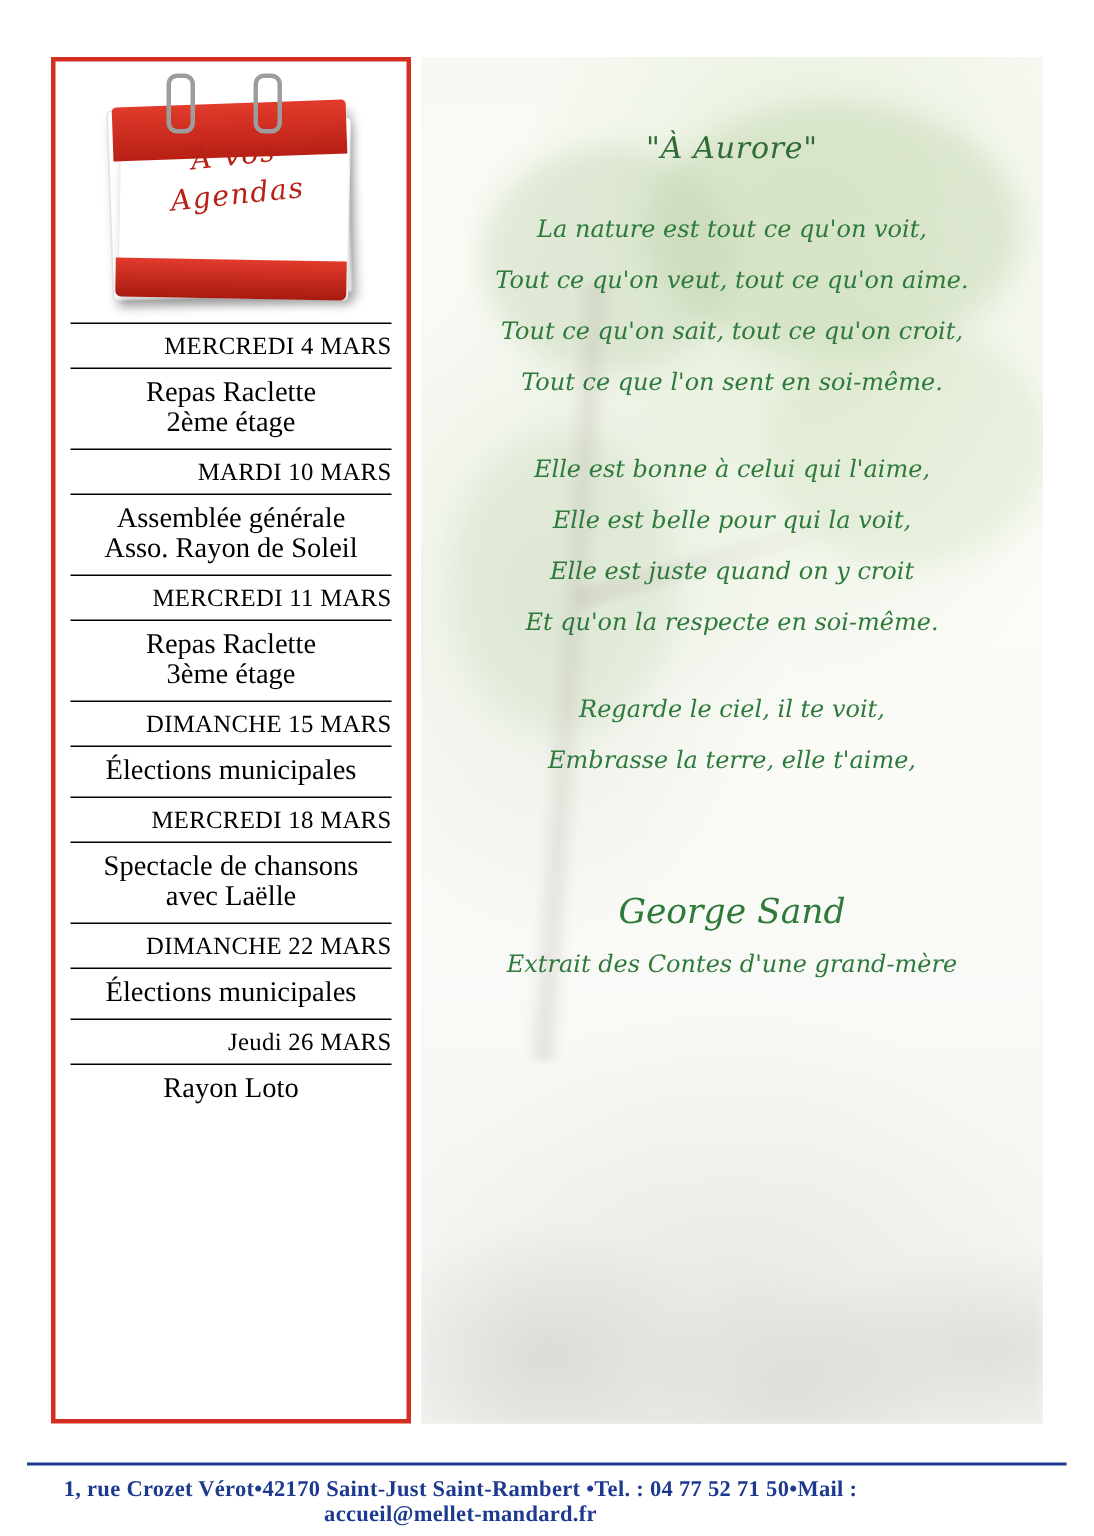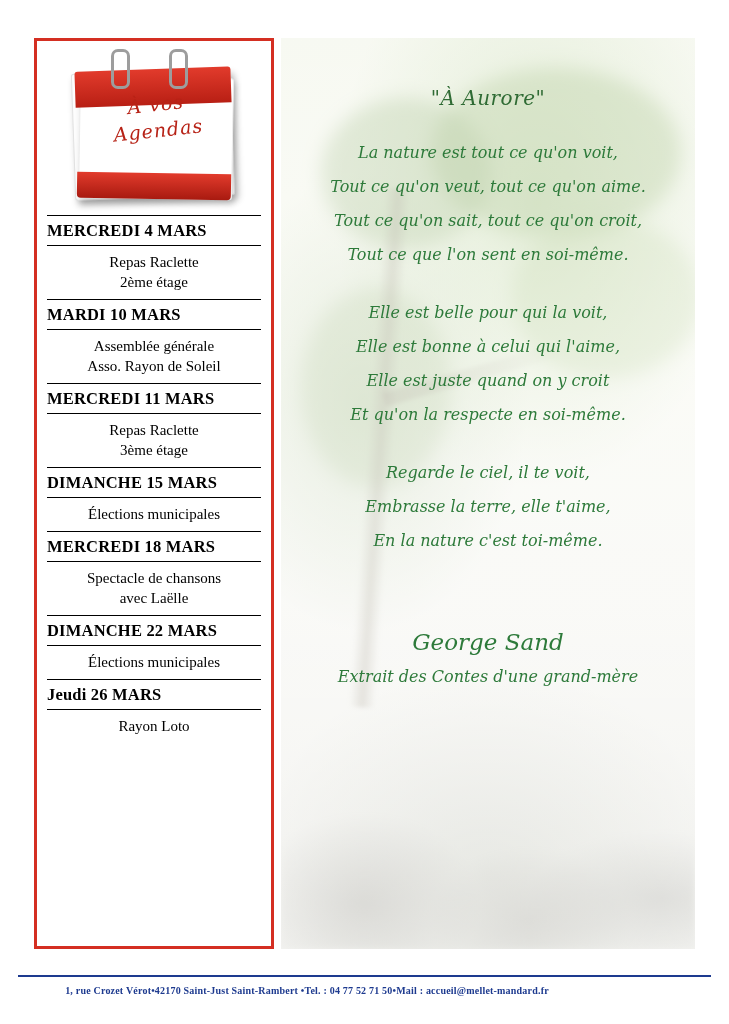--- a/index.html
+++ b/index.html
@@ -102,35 +102,35 @@
     line-height: 26px;
     letter-spacing: 1px;
     text-align: center;
   }
 
   .agenda-list {
     padding: 0 10px 6px 10px;
   }
   .ev-title {
     font-family: "Liberation Serif", serif;
-    font-weight: bold;
+    font-weight: normal;
     font-size: 16.5px;
-    text-align: left;
+    text-align: right;
     color: #000000;
     padding: 5px 0 4px 0;
     border-bottom: 1.5px solid #000000;
     letter-spacing: 0.2px;
     white-space: nowrap;
   }
   .ev-title.sep-top {
     border-top: 1.5px solid #000000;
   }
   .ev-desc {
     font-family: "Liberation Serif", serif;
-    font-size: 15px;
+    font-size: 19px;
     text-align: center;
     color: #000000;
     padding: 6px 0 7px 0;
     line-height: 20px;
   }
 
   
   .poem-panel {
     position: absolute;
     left: 281px;
@@ -231,21 +231,21 @@
     background: #1d3a8f;
   }
   .footer-text {
     position: absolute;
     left: 0;
     top: 985px;
     width: 614px;
     text-align: center;
     font-family: "Liberation Serif", serif;
     font-weight: bold;
-    font-size: 10px;
+    font-size: 15px;
     color: #1d3a8f;
     letter-spacing: 0.2px;
   }
 </style>
 </head>
 <body>
 
 <div class="page">
 
   <div class="agenda-panel">
@@ -324,30 +324,29 @@
       <div class="poem-title">"À Aurore"</div>
 
       <div class="stanza">
         <div class="poem-line">La nature est tout ce qu'on voit,</div>
         <div class="poem-line">Tout ce qu'on veut, tout ce qu'on aime.</div>
         <div class="poem-line">Tout ce qu'on sait, tout ce qu'on croit,</div>
         <div class="poem-line">Tout ce que l'on sent en soi-même.</div>
       </div>
 
       <div class="stanza">
+        <div class="poem-line">Elle est bonne à celui qui l'aime,</div>
         <div class="poem-line">Elle est belle pour qui la voit,</div>
-        <div class="poem-line">Elle est bonne à celui qui l'aime,</div>
         <div class="poem-line">Elle est juste quand on y croit</div>
         <div class="poem-line">Et qu'on la respecte en soi-même.</div>
       </div>
 
       <div class="stanza">
         <div class="poem-line">Regarde le ciel, il te voit,</div>
         <div class="poem-line">Embrasse la terre, elle t'aime,</div>
-        <div class="poem-line">En la nature c'est toi-même.</div>
       </div>
 
       <div class="poem-author">George Sand</div>
       <div class="poem-source">Extrait des Contes d'une grand-mère</div>
     </div>
   </div>
 
   <div class="footer-rule"></div>
   <div class="footer-text">1, rue Crozet Vérot•42170 Saint-Just Saint-Rambert •Tel. : 04 77 52 71 50•Mail : accueil@mellet-mandard.fr</div>
 

